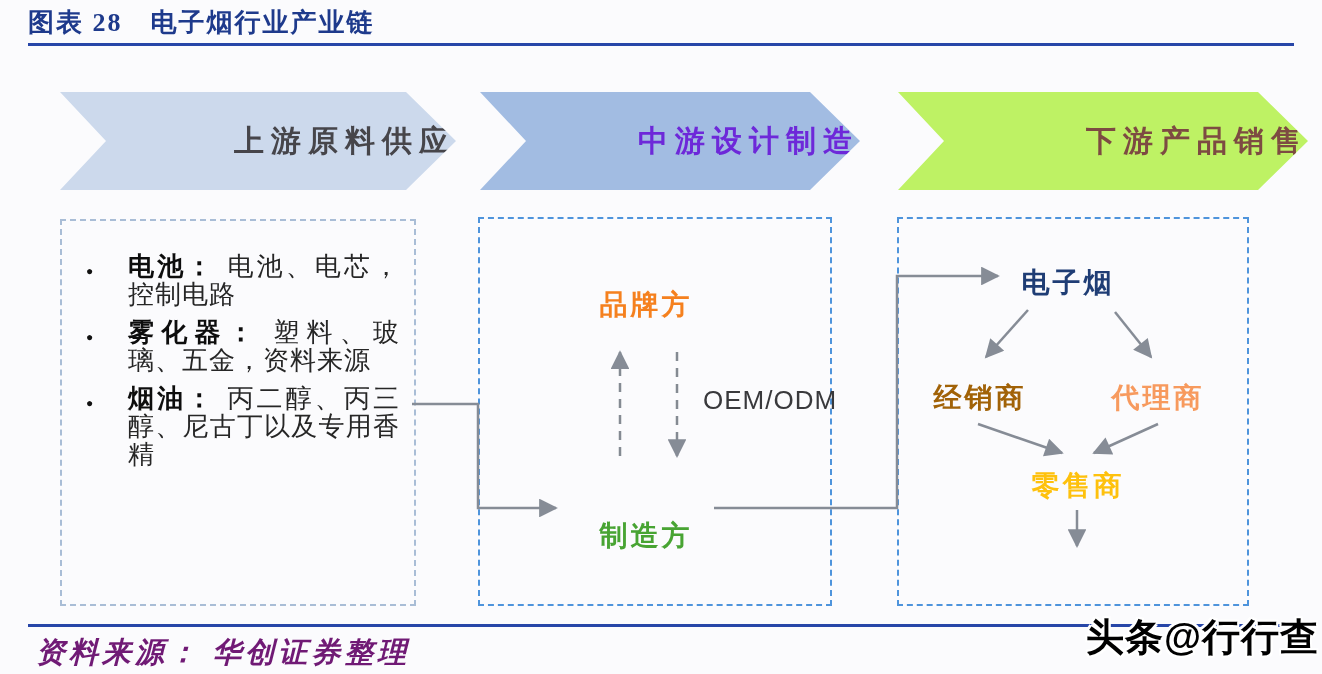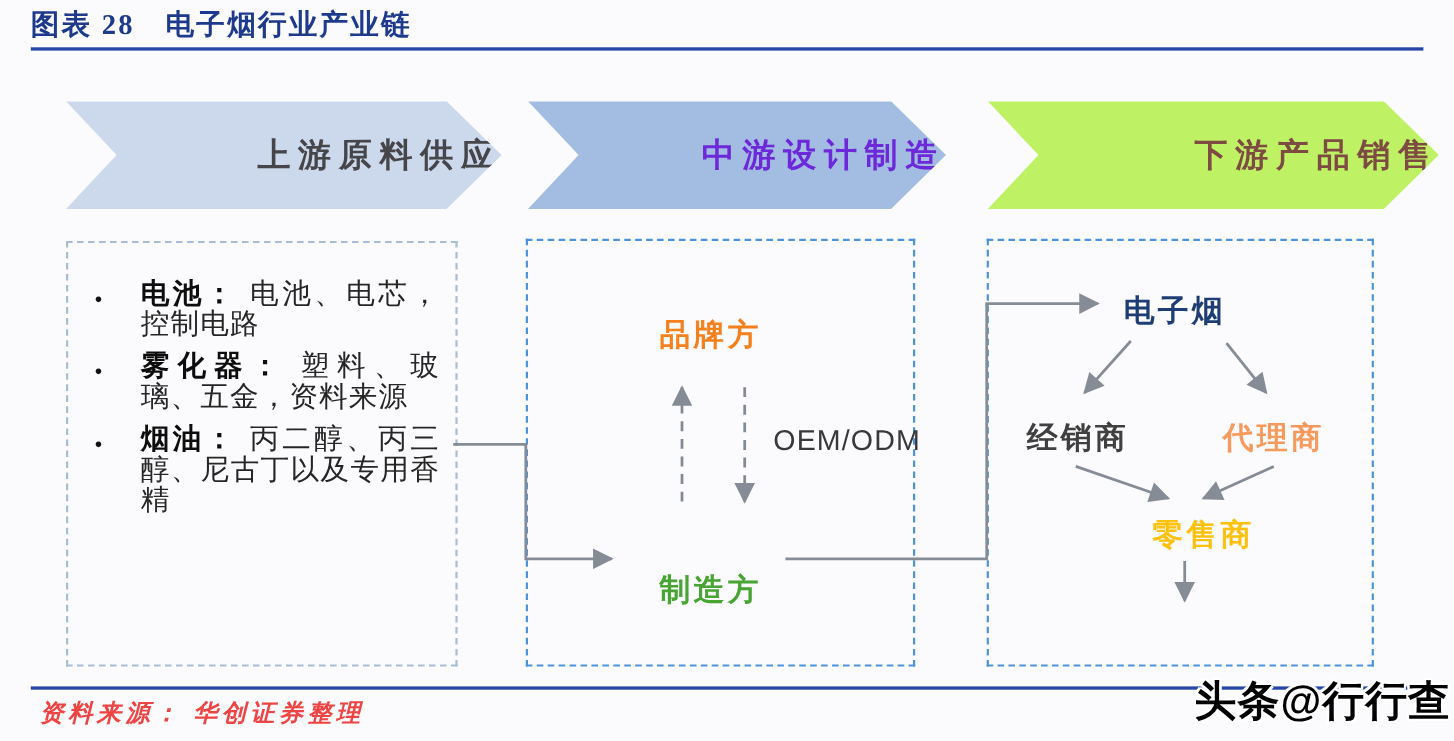--- a/index.html
+++ b/index.html
@@ -61,42 +61,42 @@
   
   .node {
     position:absolute; transform:translate(-50%,-50%);
     font-family:"Liberation Serif", serif;
     font-size:28px; font-weight:bold; letter-spacing:3px;
     white-space:nowrap; z-index:3;
   }
   .n-brand        { left:646px;  top:305px; color:#f5801e; }
   .n-manufacturer { left:646px;  top:536px; color:#48a433; }
   .n-ecig         { left:1068px; top:283px; color:#1f3d75; }
-  .n-distributor  { left:980px;  top:398px; color:#404040; }
+  .n-distributor  { left:980px;  top:398px; color:#a16207; }
   .n-agent        { left:1158px; top:398px; color:#f79a5e; }
-  .n-retailer     { left:1078px; top:486px; color:#fec10d;margin-left:16px; }
+  .n-retailer     { left:1078px; top:486px; color:#fec10d; }
   .n-consumer     { left:1077px; top:571px; color:#dc0000; font-size:30px; }
   .oem-label {
     position:absolute; left:655px; top:385px;
     font-family:"Liberation Sans", sans-serif;
     font-size:26px; color:#39393c; letter-spacing:1px; z-index:3;margin-left:48px;
   }
 
   
   .wires { position:absolute; left:0; top:0; z-index:2; pointer-events:none; }
 
   
   .footer-rule {
     position:absolute; left:28px; top:624px; width:1266px; height:3px;
     background:#2746a8; z-index:4;
   }
   .source-note {
     position:absolute; left:36px; top:633px;
     font-family:"Liberation Serif", serif; font-style:italic;
-    font-size:22px; font-weight:600; color:#ef4444; letter-spacing:4px;
+    font-size:29px; font-weight:600; color:#701a75; letter-spacing:4px;
     z-index:4; white-space:nowrap;
   }
   .watermark {
     position:absolute; left:1086px; top:612px;
     font-family:"Liberation Sans", sans-serif;
     font-size:38px; font-weight:bold; color:#000;
     letter-spacing:1px; z-index:5; white-space:nowrap;
     text-shadow: 2px 0 0 #fff, -2px 0 0 #fff, 0 2px 0 #fff, 0 -2px 0 #fff,
                  2px 2px 0 #fff, -2px -2px 0 #fff, 2px -2px 0 #fff, -2px 2px 0 #fff;
   }

